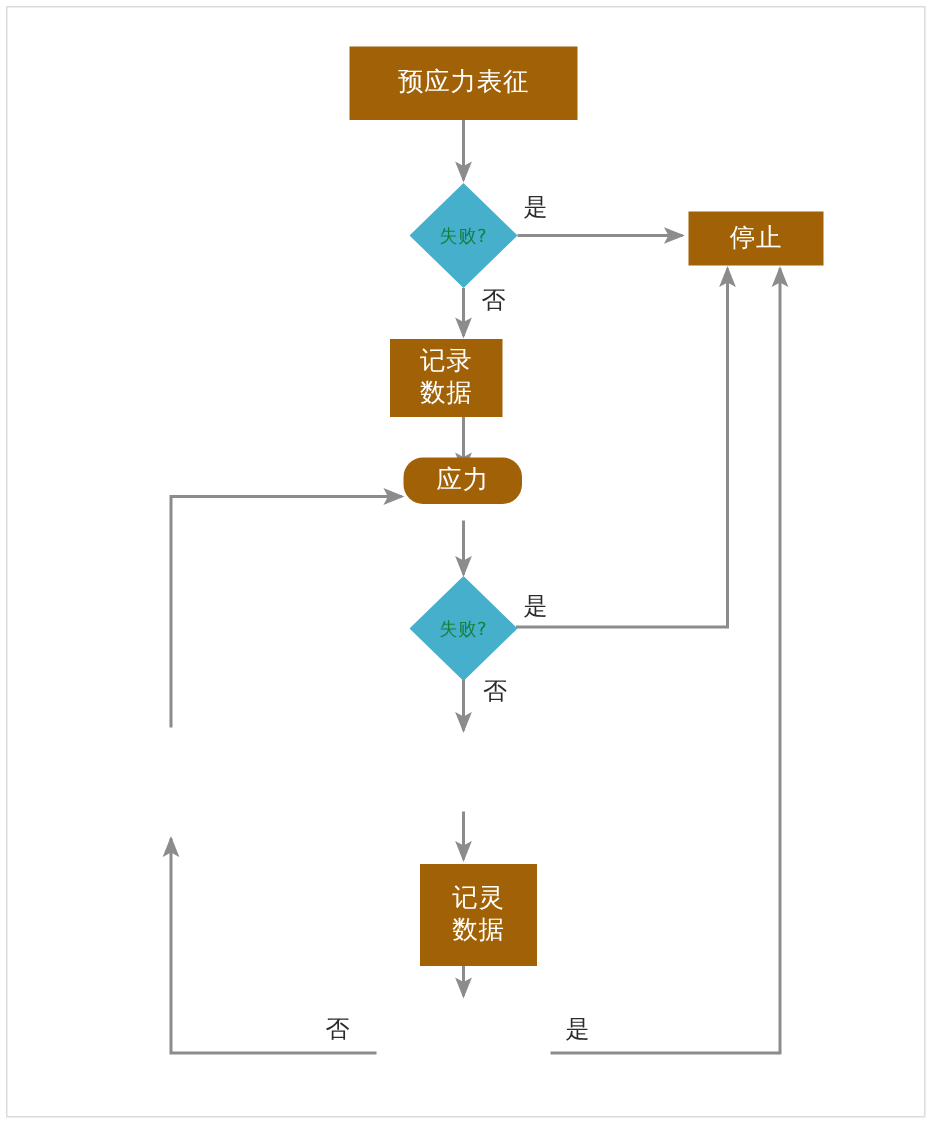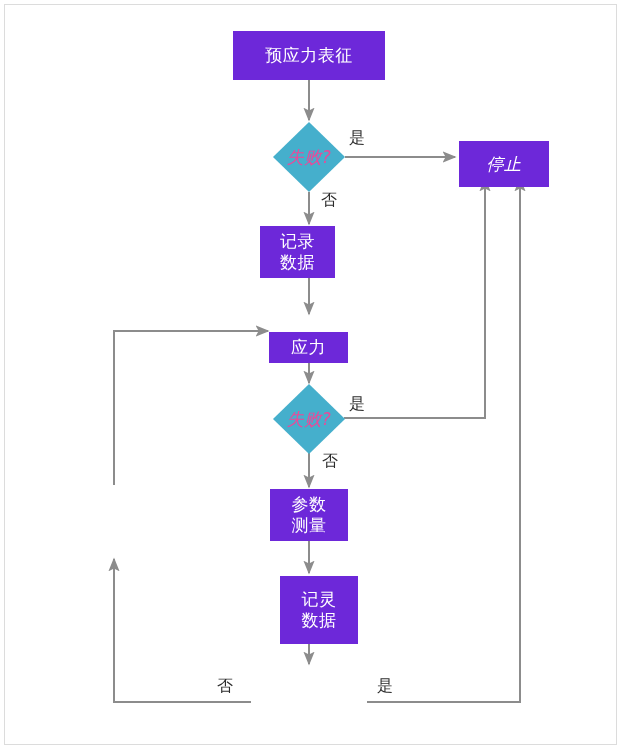--- a/index.html
+++ b/index.html
@@ -44,21 +44,21 @@
     display: flex;
     align-items: center;
     justify-content: center;
     text-align: center;
     line-height: 1.22;
     font-size: 17px;
     letter-spacing: 0.5px;
     white-space: pre-line;
   }
   .node.rect {
-    background: #6d28d9;
+    background: #a16207;
   }
   .diamond-wrap {
     position: absolute;
   }
   .diamond-shape {
     position: absolute;
     left: 0;
     top: 0;
     width: 100%;
     height: 100%;
@@ -66,26 +66,25 @@
   .diamond-label {
     position: absolute;
     left: 0;
     top: 0;
     width: 100%;
     height: 100%;
     display: flex;
     align-items: center;
     justify-content: center;
     text-align: center;
-    color: #ec4899;
-    font-size: 17px;
+    color: #15803d;
+    font-size: 12px;
     line-height: 1.22;
     white-space: pre-line;
     letter-spacing: 0.5px;
-    font-style: italic;
   }
   .edge-label {
     position: absolute;
     color: #2b2b2b;
     font-size: 16px;
     line-height: 1;
     white-space: nowrap;
   }
 </style>
 </head>
@@ -133,44 +132,40 @@
     <span>预应力表征</span>
   </div>
 
   <div class="diamond-wrap" style="left:273px; top:122px; width:72px; height:70px;">
     <svg class="diamond-shape" viewBox="0 0 72 70" xmlns="http://www.w3.org/2000/svg">
       <polygon points="36,0 72,35 36,70 0,35" fill="#45AFCC"></polygon>
     </svg>
     <div class="diamond-label">失败?</div>
   </div>
 
-  <div class="node rect" style="left:459px; top:141px; width:90px; height:46px;font-style:italic;">
+  <div class="node rect" style="left:459px; top:141px; width:90px; height:36px;">
     <span>停止</span>
   </div>
 
   <div class="node rect" style="left:260px; top:226px; width:75px; height:52px;">
     <span>记录
 数据</span>
   </div>
 
-  <div class="node rect" style="left:269px; top:332px; width:79px; height:31px;">
+  <div class="node rect" style="left:269px; top:305px; width:79px; height:31px;border-radius:13px;">
     <span>应力</span>
   </div>
 
   <div class="diamond-wrap" style="left:273px; top:384px; width:72px; height:70px;">
     <svg class="diamond-shape" viewBox="0 0 72 70" xmlns="http://www.w3.org/2000/svg">
       <polygon points="36,0 72,35 36,70 0,35" fill="#45AFCC"></polygon>
     </svg>
     <div class="diamond-label">失败?</div>
   </div>
 
-  <div class="node rect" style="left:270px; top:489px; width:78px; height:52px;">
-    <span>参数
-测量</span>
-  </div>
 
   <div class="node rect" style="left:280px; top:576px; width:78px; height:68px;">
     <span>记灵
 数据</span>
   </div>
 
 
 
   <div class="edge-label" style="left:349px; top:130px;">是</div>
   <div class="edge-label" style="left:321px; top:192px;">否</div>

